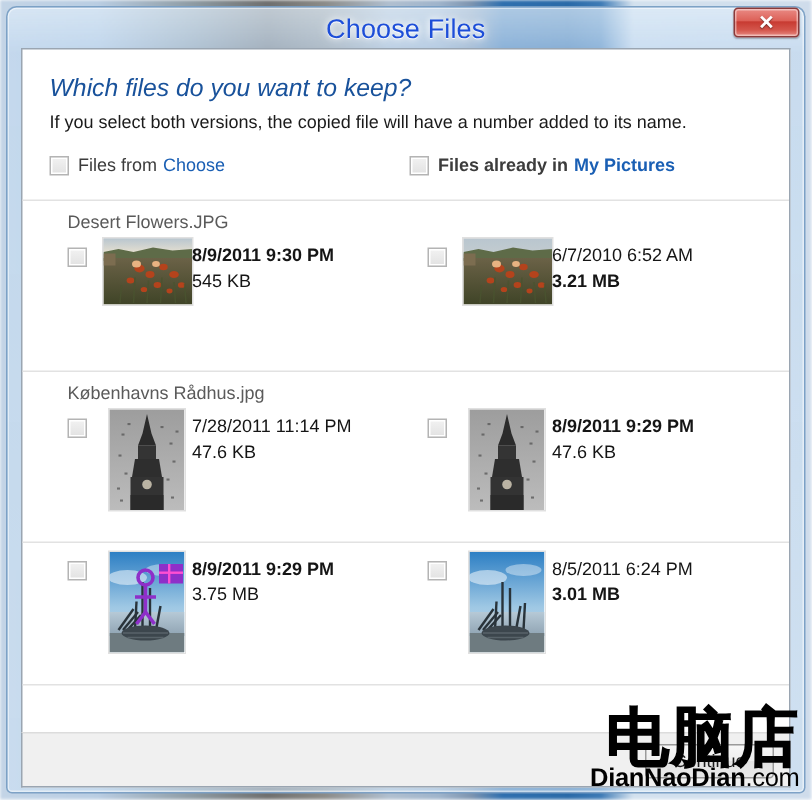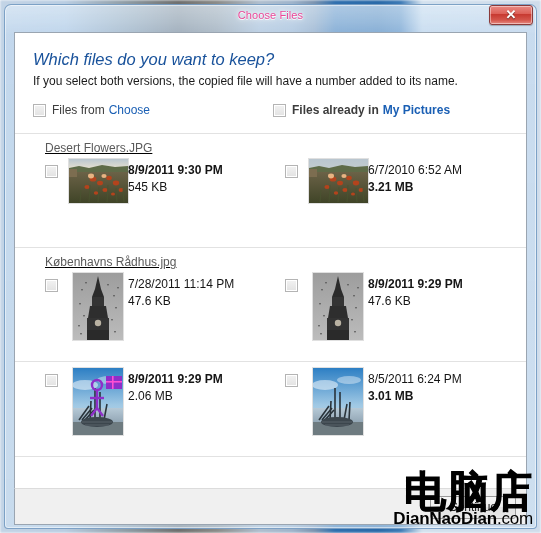--- a/index.html
+++ b/index.html
@@ -61,22 +61,22 @@
   #titlebar {
     position: absolute;
     left: 4px; top: 4px;
     width: 533px; height: 28px;
     box-sizing: border-box;
   }
   #title-text {
     position: absolute;
     left: 0; right: 0; top: 5px;
     text-align: center;
-    font-size: 11px;
-    color: #ec4899;
+    font-size: 18px;
+    color: #1d4ed8;
     letter-spacing: .1px;
     text-shadow: 0 0 4px rgba(255,255,255,.95),
                  0 0 7px rgba(255,255,255,.85),
                  0 1px 0 rgba(255,255,255,.9);
   }
 
   #close-button {
     position: absolute;
     right: 4px; top: 1px;
     width: 44px; height: 20px;
@@ -162,21 +162,20 @@
 
   
   #filelist {
     position: relative;
     border-top: 1px solid #e2e2e2;
   }
   .filegroup {
     position: relative;
     border-bottom: 1px solid #e2e2e2;
     padding: 6px 0 10px 0;
-    text-decoration: underline;
   }
   .groupname {
     font-size: 12px;
     color: #5a5a5a;
     margin: 1px 0 4px 30px;
   }
   .versions {
     position: relative;
     height: 78px;
   }
@@ -534,21 +533,21 @@
                   <path d="M24 40 L18 48"></path>
                     <path d="M24 40 L30 48"></path>
                 </g>
                 <rect x="33" y="8" width="16" height="13" fill="#8e2fc9"></rect>
                 <rect x="33" y="13" width="16" height="1.6" fill="#ff4fd2"></rect>
                 <rect x="39" y="8" width="1.6" height="13" fill="#ff4fd2"></rect>
               </svg>
             </span>
             <span class="meta">
               <div class="b">8/9/2011 9:29 PM</div>
-              <div>2.06 MB</div>
+              <div>3.75 MB</div>
             </span>
           </div>
 
           <div class="version right">
             <span class="cb"></span>
             <span class="thumbwrap">
               <svg class="thumb" width="50" height="67" viewBox="0 0 50 67">
                 <rect width="50" height="67" fill="url(#sc-sky)"></rect>
                 <ellipse cx="12" cy="17" rx="13" ry="5" fill="#ffffff" opacity=".5"></ellipse>
                 <ellipse cx="36" cy="12" rx="12" ry="4" fill="#ffffff" opacity=".4"></ellipse>

